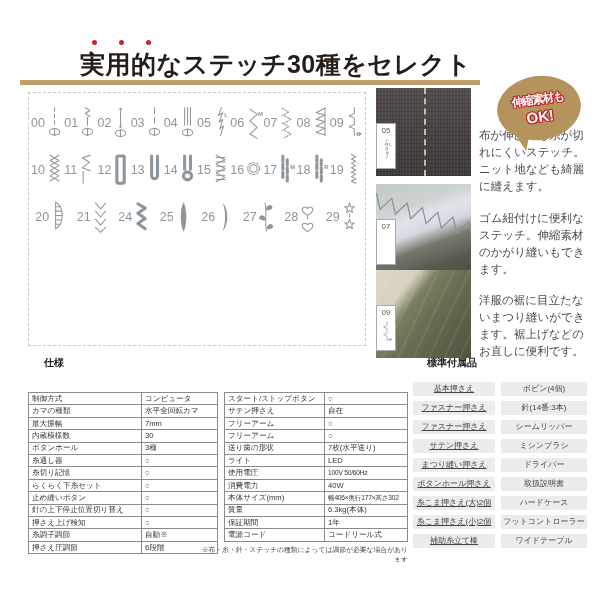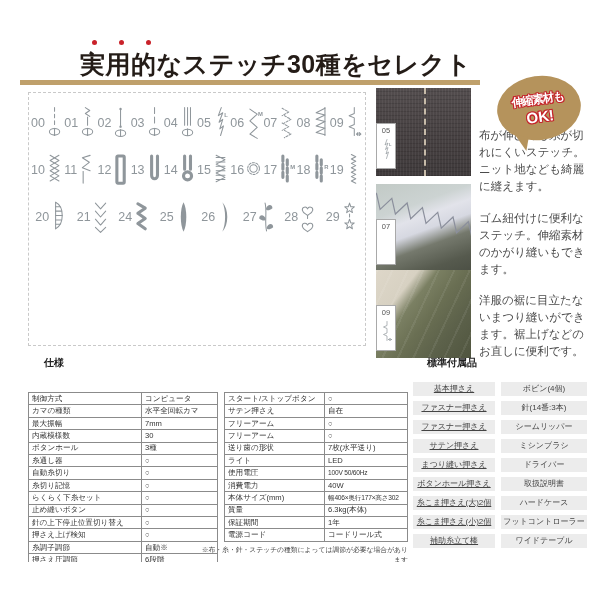--- a/index.html
+++ b/index.html
@@ -371,24 +371,20 @@
         </tr>
         <tr>
           <td>ボタンホール</td>
           <td>3種</td>
         </tr>
         <tr>
           <td>糸通し器</td>
           <td>○</td>
         </tr>
         <tr>
-          <td>自動糸切り</td>
-          <td>○</td>
-        </tr>
-        <tr>
           <td>糸切り記憶</td>
           <td>○</td>
         </tr>
         <tr>
           <td>らくらく下糸セット</td>
           <td>○</td>
         </tr>
         <tr>
           <td>止め縫いボタン</td>
           <td>○</td>

